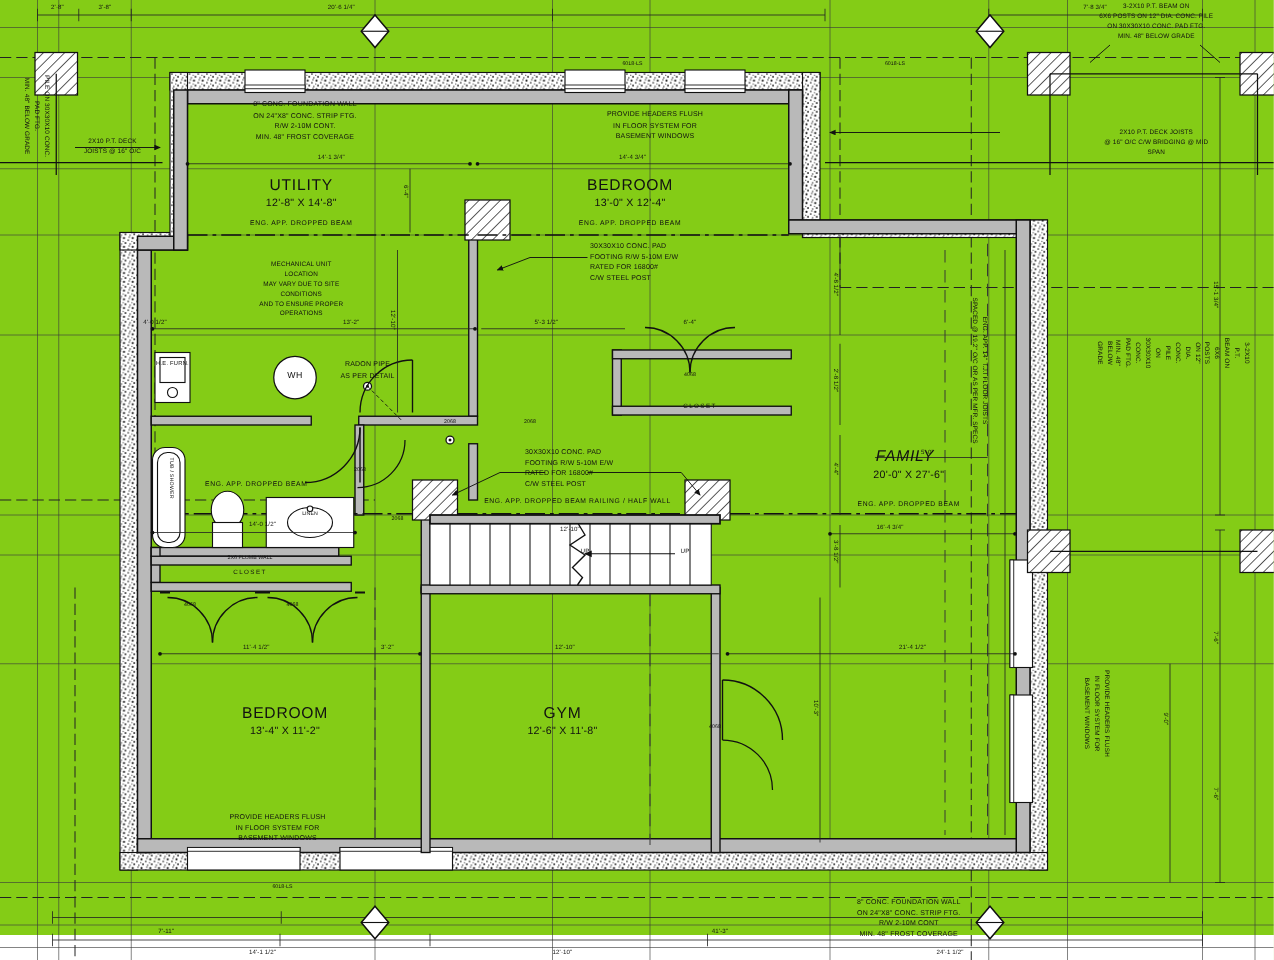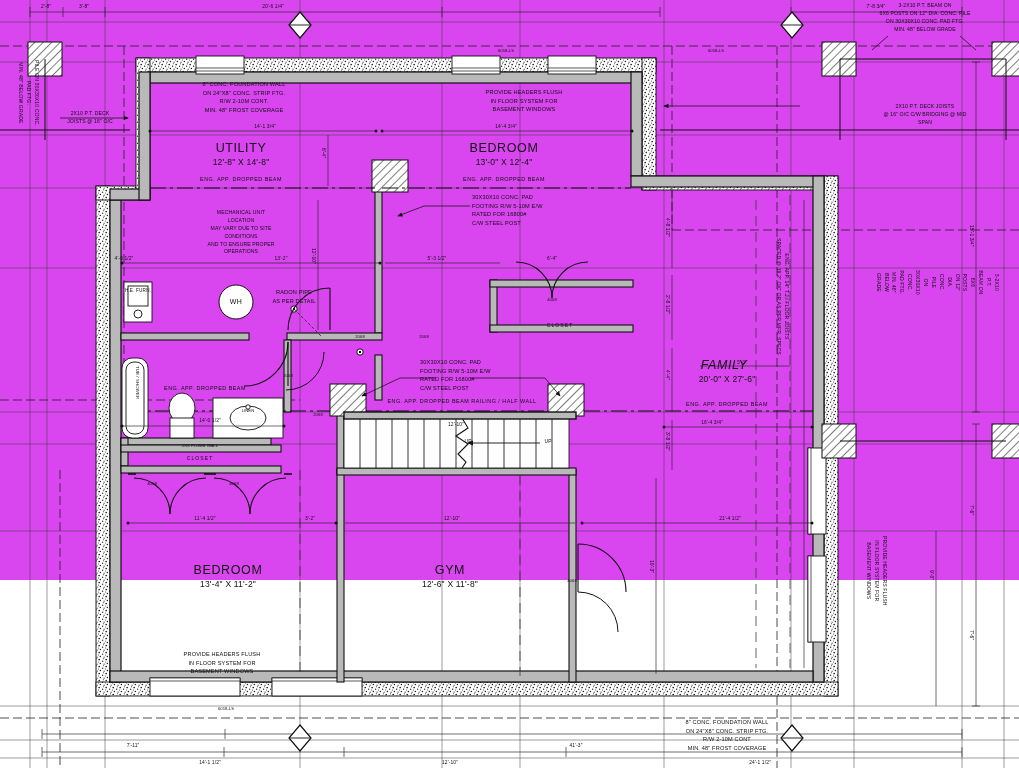--- a/index.html
+++ b/index.html
@@ -1,18 +1,18 @@
 <!DOCTYPE html>
 <html><head>
 <meta charset="utf-8">
 <title>Basement Floor Plan</title>
 <style>
   html,body{margin:0;padding:0;background:#ffffff;}
   body{width:1019px;height:768px;overflow:hidden;font-family:"Liberation Sans",sans-serif;color:#111;}
-  #plan{position:relative;width:1019px;height:580px;background:#d946ef;}
+  #plan{position:relative;width:1019px;height:748px;background:#84cc16;}
   svg{position:absolute;left:0;top:0;}
   .lbl{position:absolute;white-space:nowrap;font-family:"Liberation Sans",sans-serif;color:#111;line-height:1.25;}
   .room-name{font-size:12.5px;letter-spacing:.6px;text-align:center;}
   .room-dim{font-size:8.5px;letter-spacing:.2px;text-align:center;}
   .note{font-size:5.1px;letter-spacing:.12px;text-align:center;line-height:1.55;}
   .note6{font-size:5.6px;letter-spacing:.15px;text-align:center;line-height:1.55;}
   .beam{font-size:5.4px;letter-spacing:.5px;text-align:center;}
   .dim{font-size:4.9px;letter-spacing:.1px;text-align:center;}
   .tiny{font-size:4.2px;letter-spacing:.05px;text-align:center;}
   .fix{font-size:4.6px;letter-spacing:.2px;text-align:center;}

